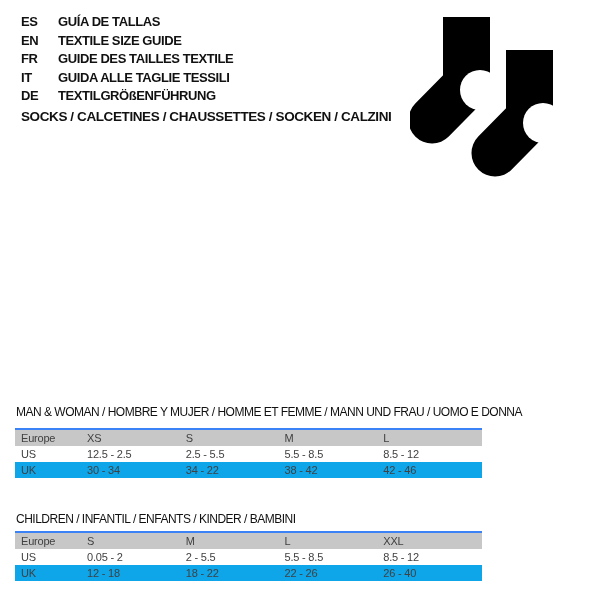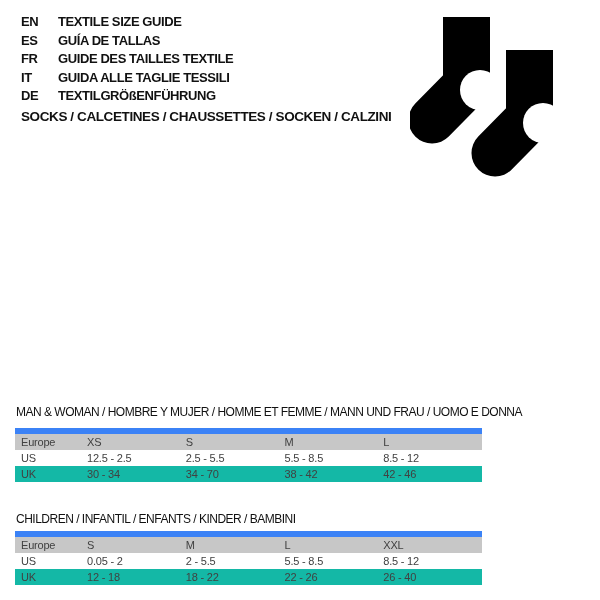--- a/index.html
+++ b/index.html
@@ -77,45 +77,45 @@
   table.size-table th,
   table.size-table td {
     padding: 0;
     text-align: left;
     font-weight: 400;
     height: 16px;
     vertical-align: middle;
   }
   table.size-table thead tr {
     background: #c7c7c7;
-    border-top: 6px solid #3b82f6;
+    border-top: 2px solid #3b82f6;
     height: 15px;
   }
   table.size-table th:first-child,
   table.size-table td:first-child {
     text-align: left;
     padding-left: 6px;
   }
   table.size-table tbody tr.row-alt {
-    background: #14b8a6;
+    background: #0ea5e9;
   }
 </style>
 </head>
 <body>
 
 <div class="canvas">
 
   <div class="lang-block">
     <div class="lang-row">
+      <span class="lang-code">ES</span>
+      <span class="lang-label">GUÍA DE TALLAS</span>
+    </div>
+    <div class="lang-row">
       <span class="lang-code">EN</span>
       <span class="lang-label">TEXTILE SIZE GUIDE</span>
-    </div>
-    <div class="lang-row">
-      <span class="lang-code">ES</span>
-      <span class="lang-label">GUÍA DE TALLAS</span>
     </div>
     <div class="lang-row">
       <span class="lang-code">FR</span>
       <span class="lang-label">GUIDE DES TAILLES TEXTILE</span>
     </div>
     <div class="lang-row">
       <span class="lang-code">IT</span>
       <span class="lang-label">GUIDA ALLE TAGLIE TESSILI</span>
     </div>
     <div class="lang-row">
@@ -157,21 +157,21 @@
       <tr>
         <td>US</td>
         <td>12.5 - 2.5</td>
         <td>2.5 - 5.5</td>
         <td>5.5 - 8.5</td>
         <td>8.5 - 12</td>
       </tr>
       <tr class="row-alt">
         <td>UK</td>
         <td>30 - 34</td>
-        <td>34 - 70</td>
+        <td>34 - 22</td>
         <td>38 - 42</td>
         <td>42 - 46</td>
       </tr>
     </tbody>
   </table>
 
   <div class="table-title" style="top:512px">CHILDREN / INFANTIL / ENFANTS / KINDER / BAMBINI</div>
   <table class="size-table" style="top:531px">
     <colgroup>
       <col class="c-label">

